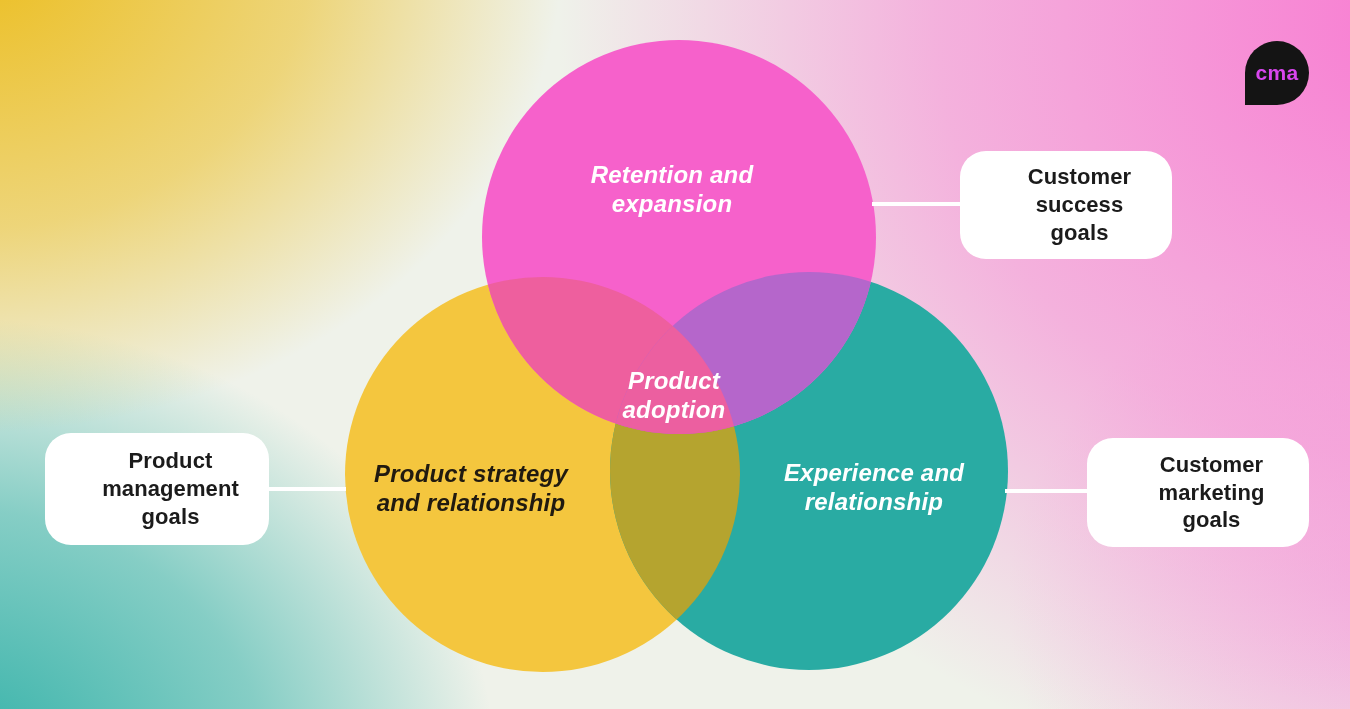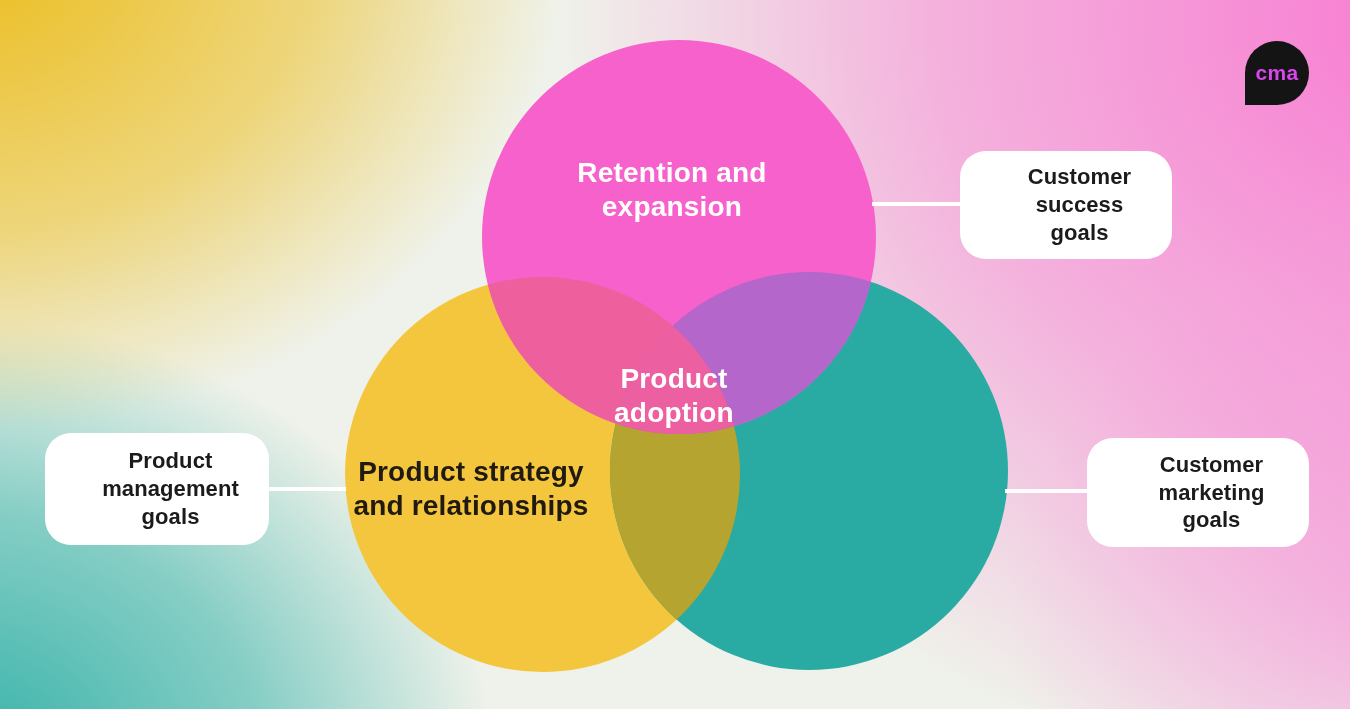--- a/index.html
+++ b/index.html
@@ -17,25 +17,26 @@
       radial-gradient(1150px 1050px at 1420px 20px, #f87cd2 0%, rgba(248,124,210,0.55) 42%, rgba(248,124,210,0) 75%),
       radial-gradient(560px 500px at 1400px 600px, rgba(243,186,224,0.85) 0%, rgba(243,186,224,0) 70%);
   }
 
   .venn-svg { position: absolute; left: 0; top: 0; }
 
   .circle-label {
     position: absolute;
     transform: translate(-50%, -50%);
     font-weight: 700;
-    font-size: 28px;
+    font-size: 24px;
     line-height: 1.2;
     text-align: center;
     white-space: pre-line;
     letter-spacing: 0.2px;
+    font-style: italic;
   }
   .label-light { color: #ffffff; }
   .label-dark  { color: #201a10; }
 
   .connector {
     position: absolute;
     height: 4px;
     background: #ffffff;
   }
 
@@ -108,21 +109,23 @@
     </g>
   </svg>
 
   <div class="connector" style="left:872px; top:202px; width:90px;"></div>
   <div class="connector" style="left:240px; top:487px; width:106px;"></div>
   <div class="connector" style="left:1005px; top:489px; width:84px;"></div>
 
   <div class="circle-label label-light" style="left:672px; top:190px;">Retention and
 expansion</div>
   <div class="circle-label label-dark" style="left:471px; top:489px;">Product strategy
-and relationships</div>
+and relationship</div>
+  <div class="circle-label label-light" style="left:874px; top:488px;">Experience and
+relationship</div>
   <div class="circle-label label-light" style="left:674px; top:396px;">Product
 adoption</div>
 
   <div class="callout" style="left:960px; top:151px; width:185px; height:108px;">
     <span>Customer
 success
 goals</span>
   </div>
   <div class="callout" style="left:45px; top:433px; width:197px; height:112px;">
     <span>Product

